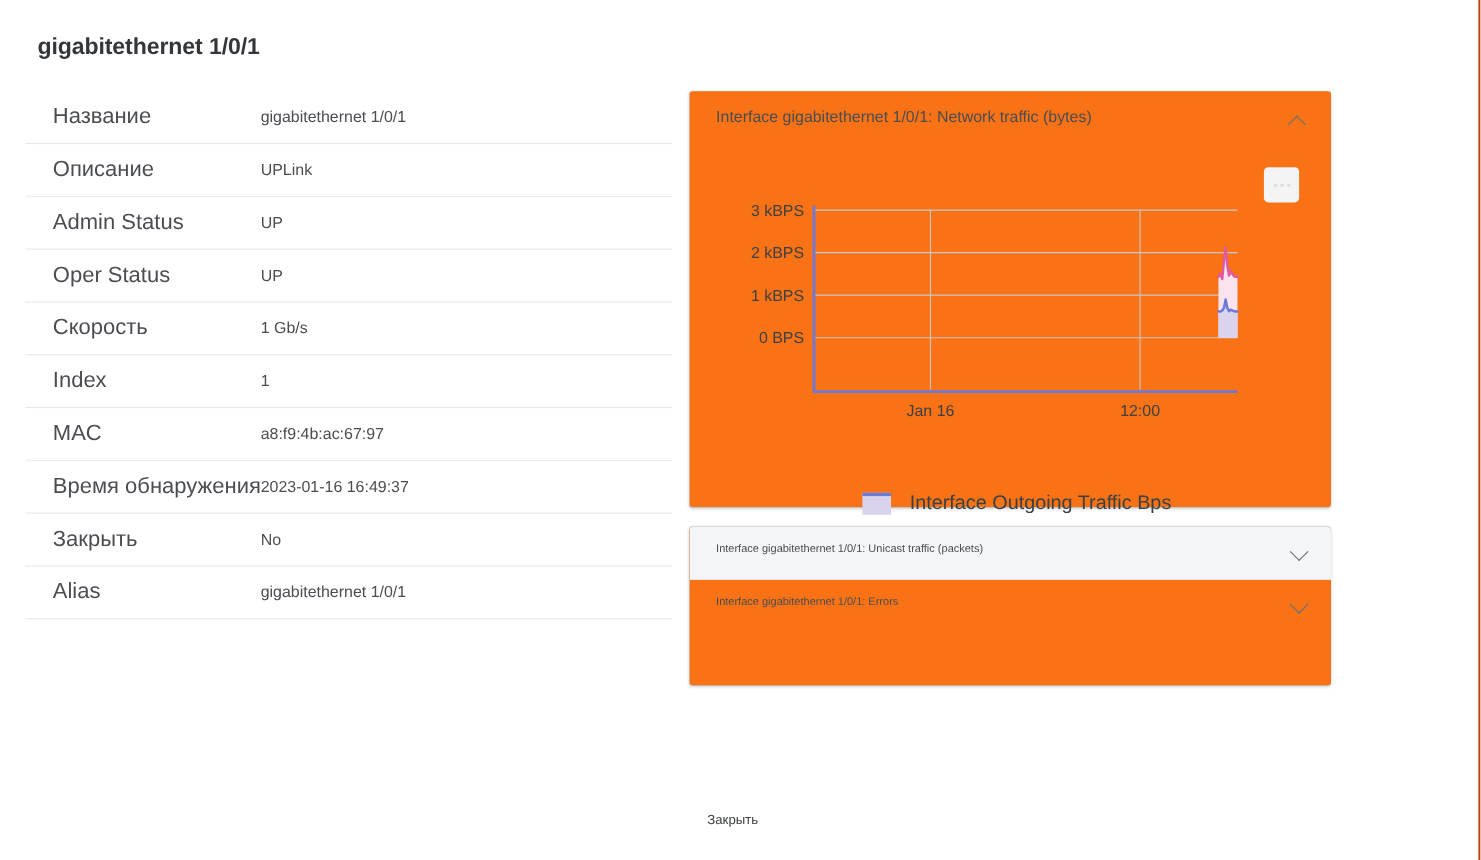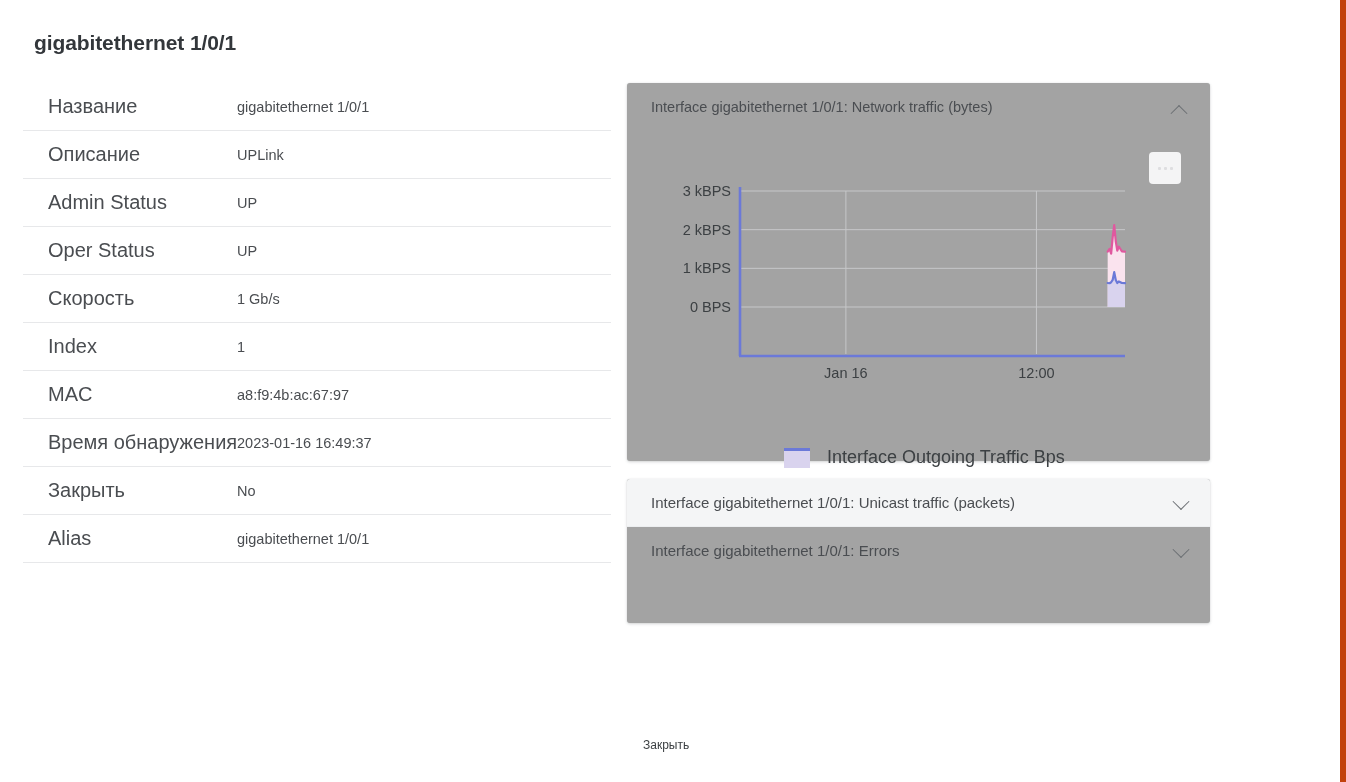--- a/index.html
+++ b/index.html
@@ -13,21 +13,21 @@
     font-family: "Liberation Sans", sans-serif;
     color: #3c4043;
     -webkit-font-smoothing: antialiased;
   }
   #page {
     position: relative;
     width: 1346px;
     height: 782px;
     background: #ffffff;
     box-sizing: border-box;
-    border-right: 6px solid #c2410c;
+    border-right: 2px solid #c2410c;
   }
 
   
   .page-title {
     position: absolute;
     left: 34px;
     top: 31px;
     font-size: 21px;
     font-weight: bold;
     color: #33373b;
@@ -60,21 +60,21 @@
   .prop-value {
     flex: 1;
     font-size: 14.5px;
     color: #4a4d51;
     white-space: nowrap;
   }
 
   
   .card {
     position: absolute;
-    background: #a3a3a3;
+    background: #f97316;
     border-radius: 3px;
     box-shadow: 0 1px 3px rgba(60,64,67,0.22), 0 0 1px rgba(60,64,67,0.18);
   }
   #chart-card {
     left: 627px;
     top: 83px;
     width: 583px;
     height: 378px;
   }
   .card-header {
@@ -182,21 +182,21 @@
     border-bottom: 1px solid #eceef0;
     box-sizing: border-box;
     cursor: pointer;
   }
   .acc-row:last-child { border-bottom: none; }
   .acc-row.hovered { background: #f4f5f6; }
   .acc-title {
     position: absolute;
     left: 24px;
     top: 15px;
-    font-size: 15px;
+    font-size: 10px;
     color: #4a4d51;
     white-space: nowrap;
   }
   .acc-chevron {
     position: absolute;
     right: 16px;
     top: 11px;
     width: 26px;
     height: 26px;
     display: flex;

